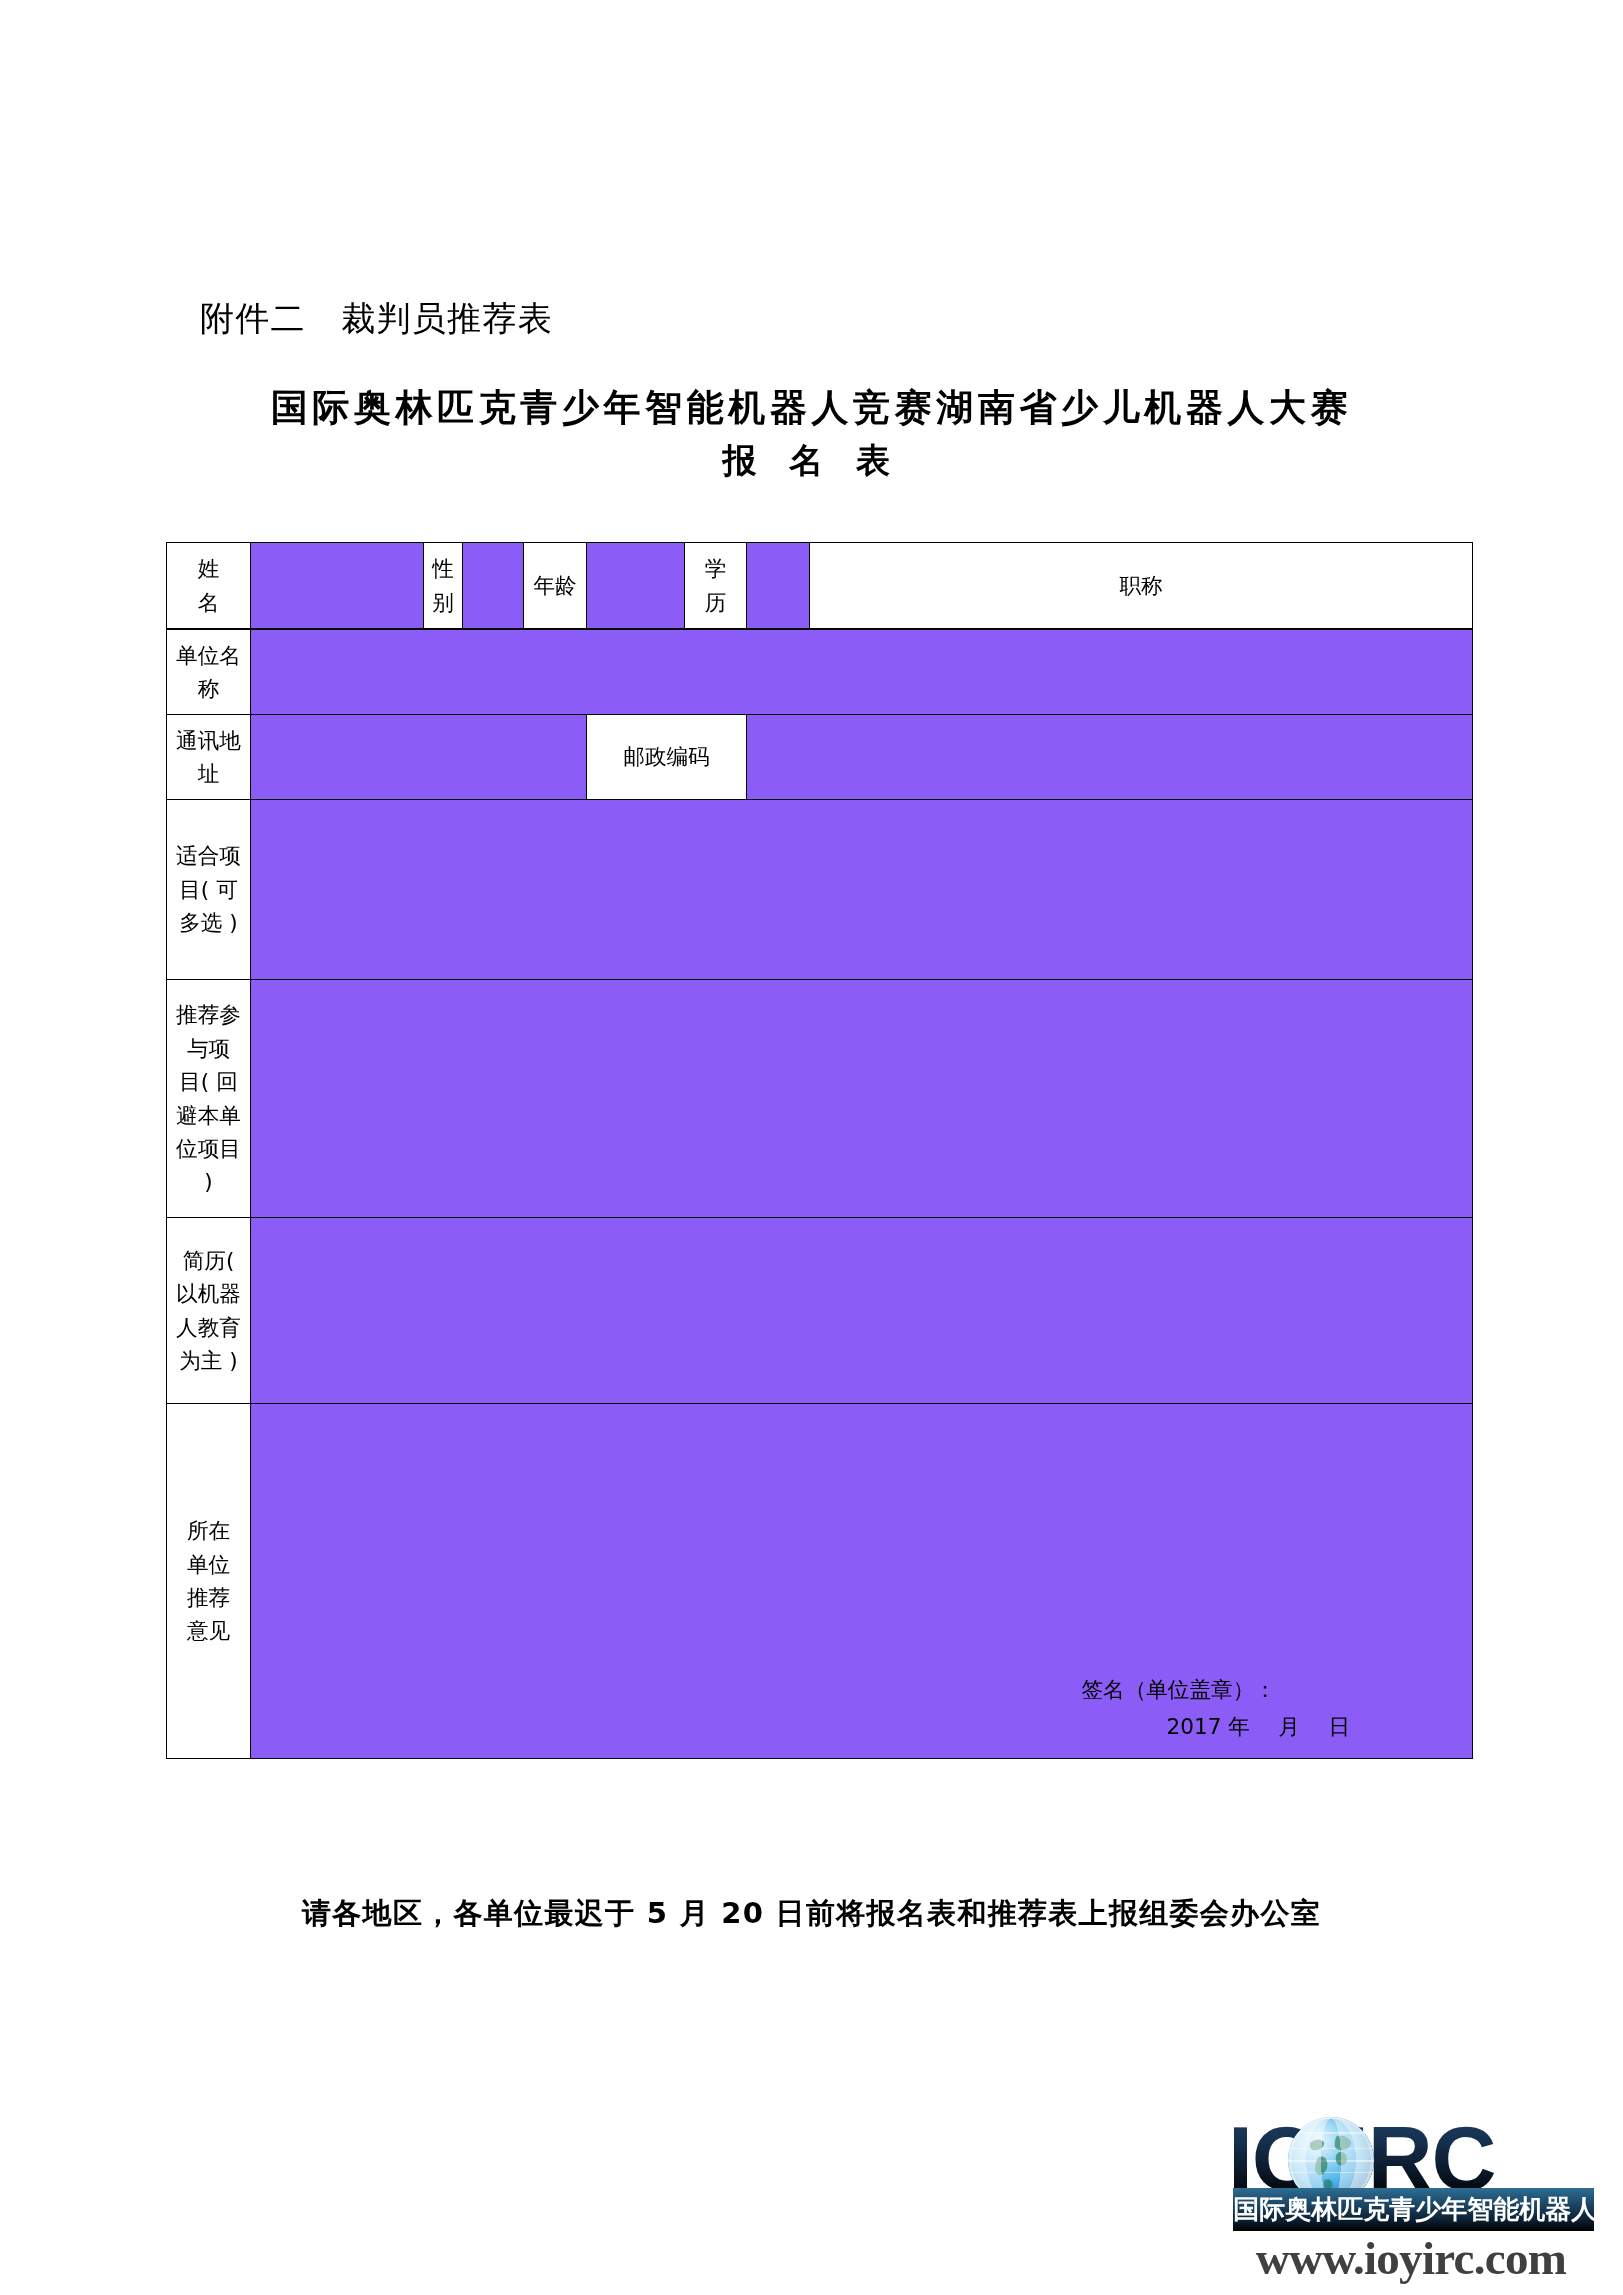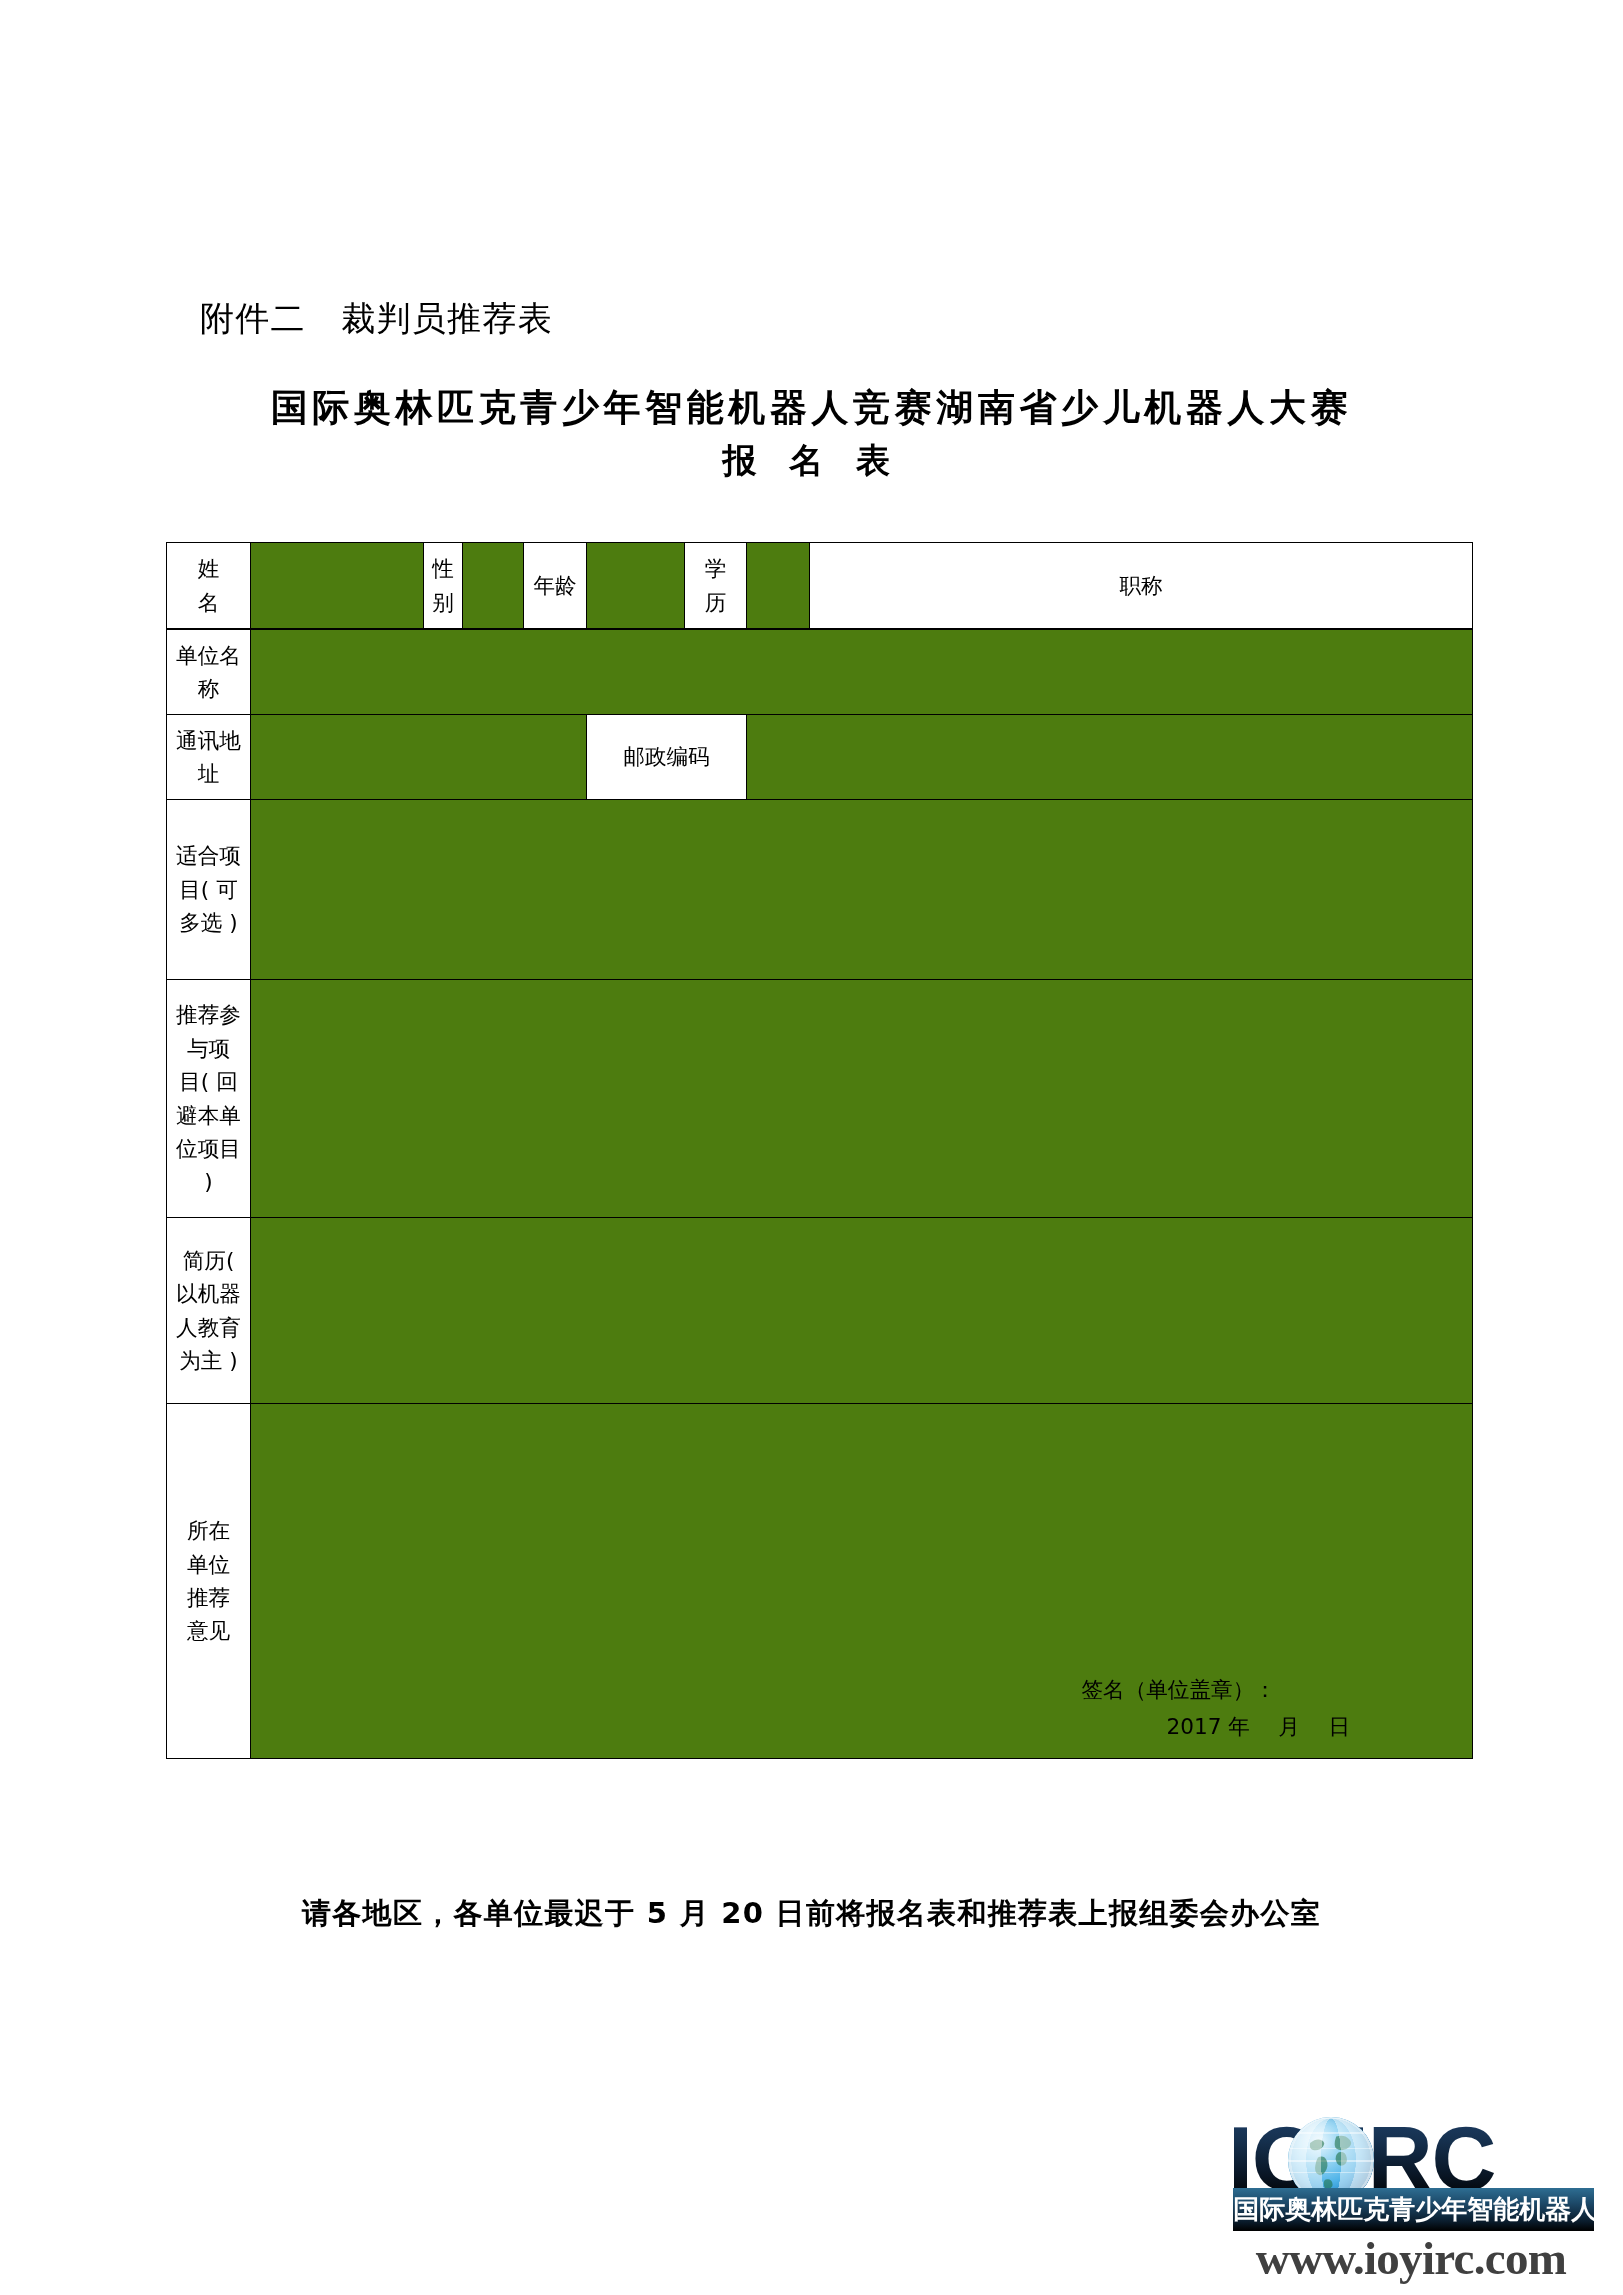--- a/index.html
+++ b/index.html
@@ -69,21 +69,21 @@
     font-size: 21.6px;
     vertical-align: middle;
     text-align: center;
     line-height: 1.55;
     word-break: break-all;
   }
   .form-table td.lbl {
     font-size: 21.6px;
   }
   .form-table td.val {
-    background: #4d7c0f;
+    background: #8b5cf6;
   }
 
   .r1 { height: 86px; }
   .r2 { height: 85px; padding-left: 24px; }
   .r3 { height: 85px; }
   .r4 { height: 86px; }
   .r5 { height: 180px; }
   .r6 { height: 238px; }
   .r7 { height: 186px; margin-left: 6px; }
   .r8 { height: 355px; }

